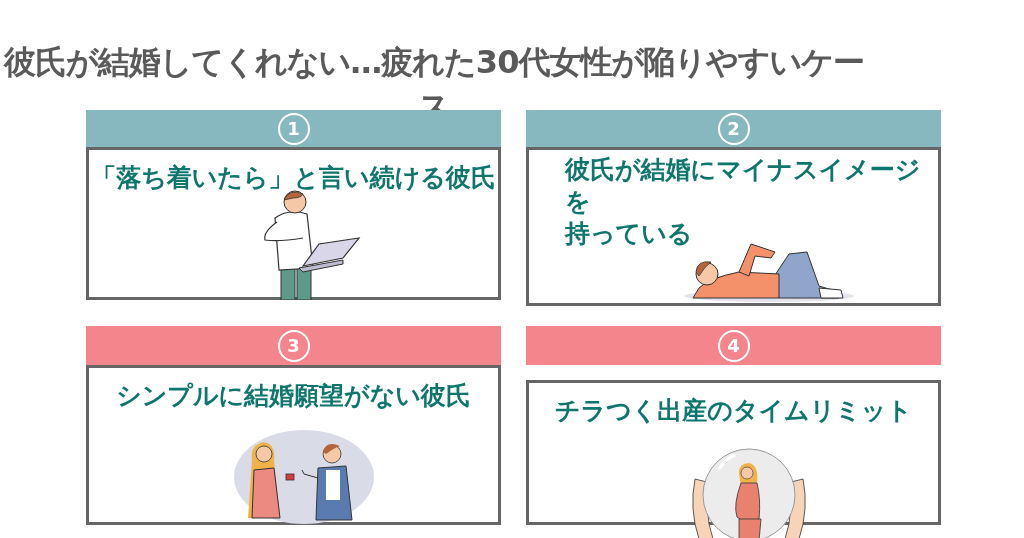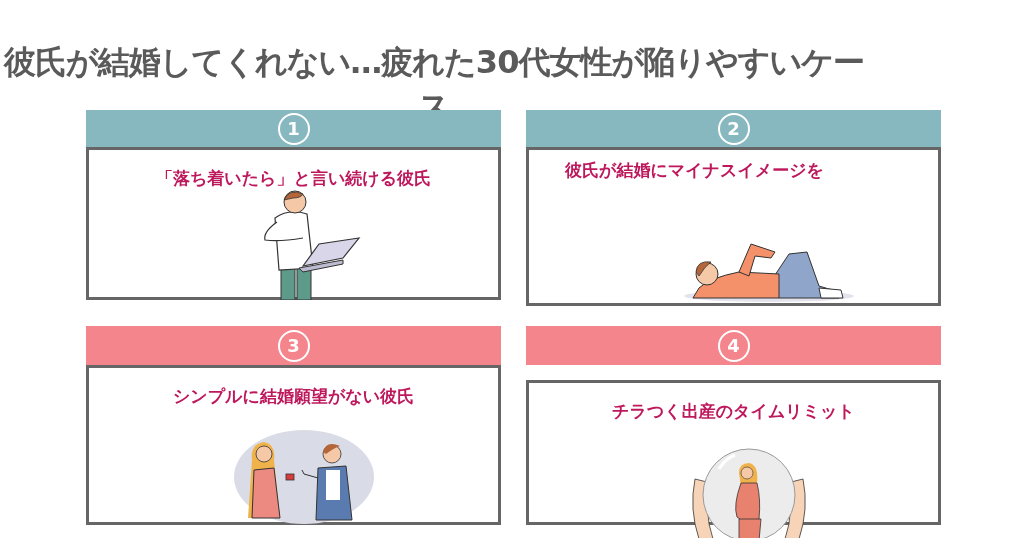--- a/index.html
+++ b/index.html
@@ -8,21 +8,21 @@
   .title { position:absolute; left:0; top:40px; width:868px; text-align:center;
            font-size:32px; font-weight:bold; color:#5a5a5a; letter-spacing:-1px; line-height:44px; }
   .card { position:absolute; }
   .card .head { position:absolute; left:0; top:0; width:100%; height:37px;
                 display:flex; align-items:center; justify-content:center; }
   .card .num { width:28px; height:28px; border:2px solid #ffffff; border-radius:50%;
                color:#ffffff; font-weight:bold; font-size:18px; line-height:28px; text-align:center; box-sizing:content-box; }
   .card .body { position:absolute; left:0; top:37px; right:0; bottom:0;
                 border:3px solid #666666; background:#ffffff; box-sizing:border-box; }
   .card .label { position:absolute; left:0; right:0; top:12px; text-align:center;
-                 font-size:17px; font-weight:bold; color:#be185d; line-height:32px; }
+                 font-size:25px; font-weight:bold; color:#0f766e; line-height:32px; }
   .card .label.left { text-align:left; padding-left:36px; }
   .illus { position:absolute; }
 </style>
 </head>
 <body>
 
 <div class="title">彼氏が結婚してくれない…疲れた30代女性が陥りやすいケース</div>
 
 <div class="card" style="left:86px; top:110px; width:415px; height:190px;">
   <div class="head" style="background:#88b8bf;">
@@ -48,20 +48,21 @@
   </div>
 </div>
 
 <div class="card" style="left:526px; top:110px; width:415px; height:196px;">
   <div class="head" style="background:#88b8bf;">
     <div class="num">2</div>
   </div>
   <div class="body">
     <div class="label left" style="top:4px;">
       <div>彼氏が結婚にマイナスイメージを</div>
+      <div>持っている</div>
     </div>
     <svg class="illus" style="left:150px; top:84px;" width="175" height="70" viewBox="0 0 175 70">
       <ellipse cx="90" cy="62" rx="85" ry="6" fill="#e3e3ee"></ellipse>
 
       <path d="M90 50 L110 20 L128 18 L140 52 L160 58 L160 64 L100 64 Z" fill="#8fa5c9" stroke="#333" stroke-width="1"></path>
       <path d="M140 54 L162 56 L164 64 L142 64 Z" fill="#ffffff" stroke="#333" stroke-width="1"></path>
 
       <path d="M20 54 Q30 44 60 38 L100 40 L100 64 L14 64 Z" fill="#f4916b" stroke="#333" stroke-width="1"></path>
 
       <path d="M60 38 L72 10 L96 18 L92 24 L76 22 L70 42 Z" fill="#f4916b" stroke="#333" stroke-width="1"></path>

